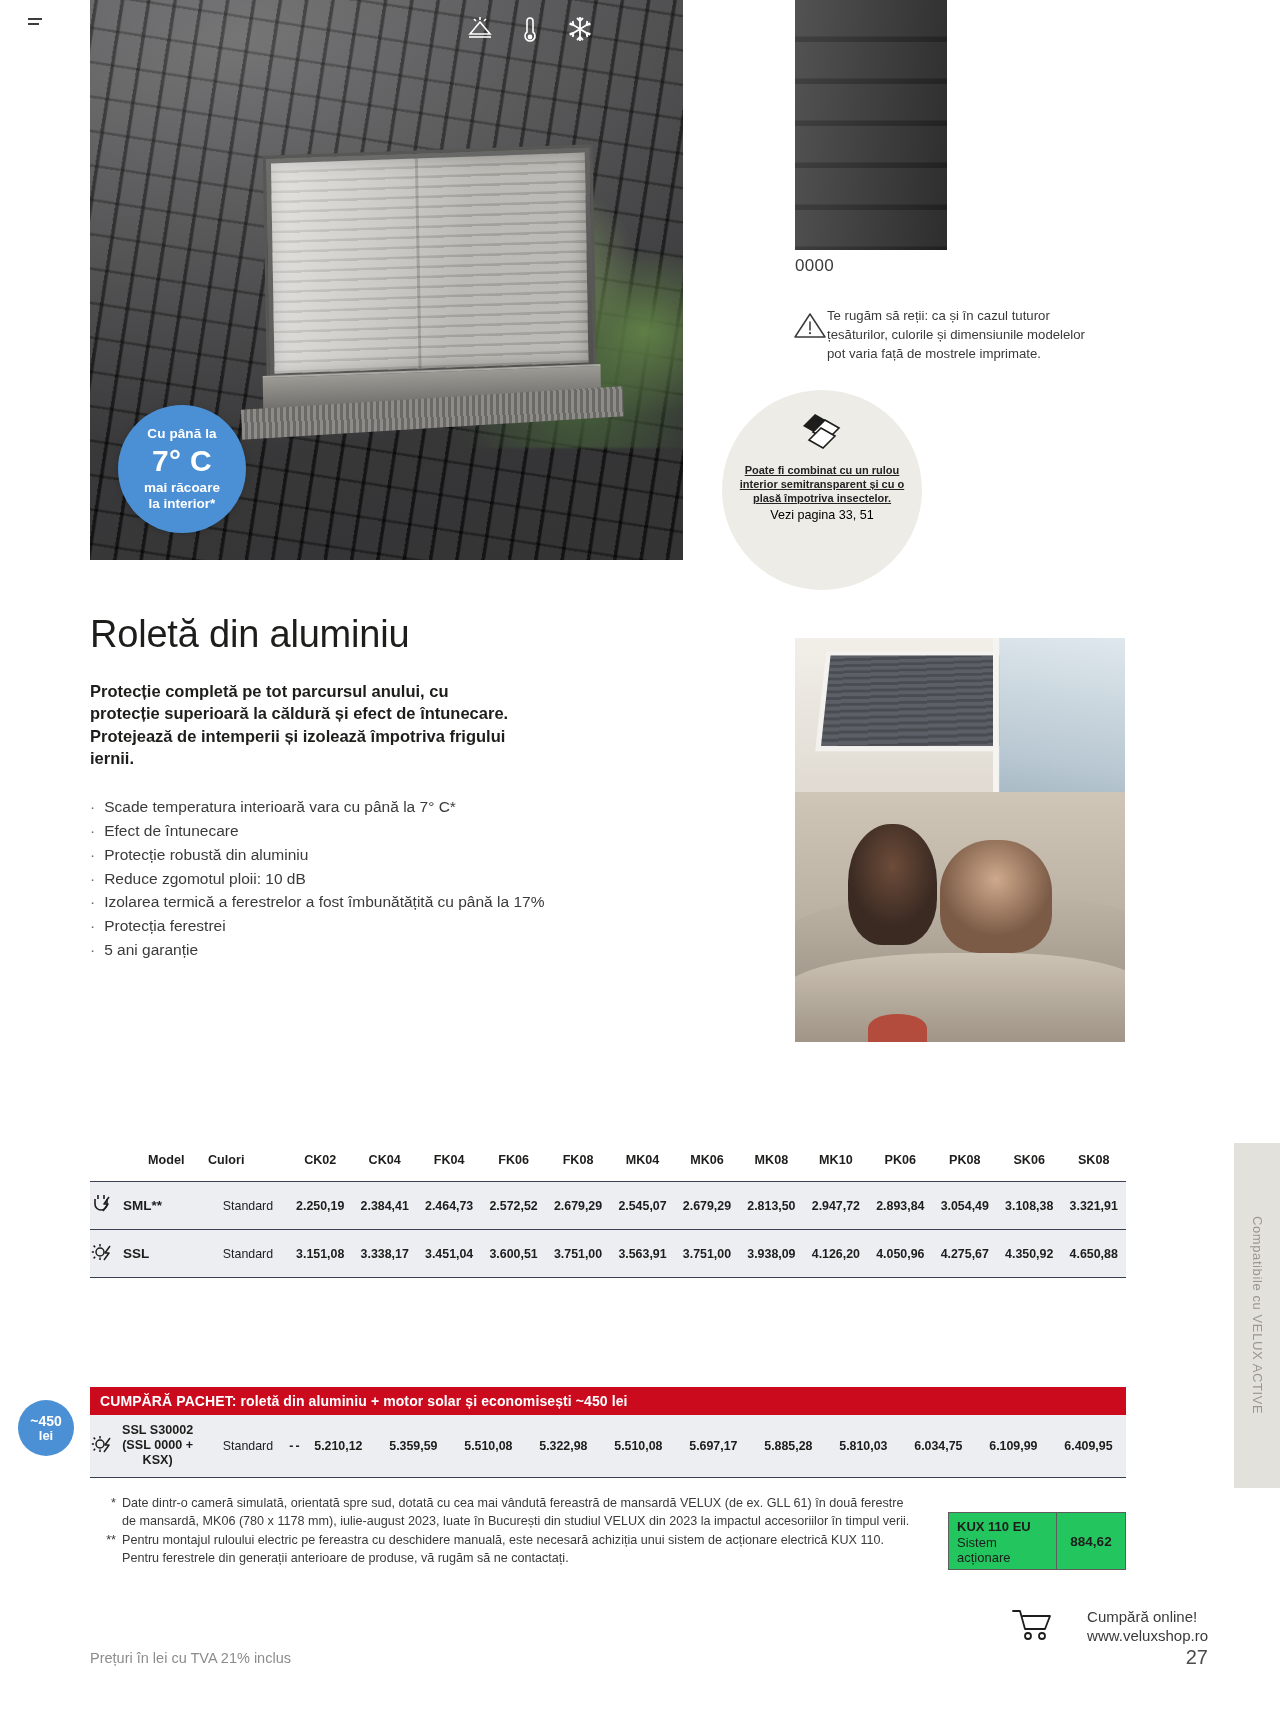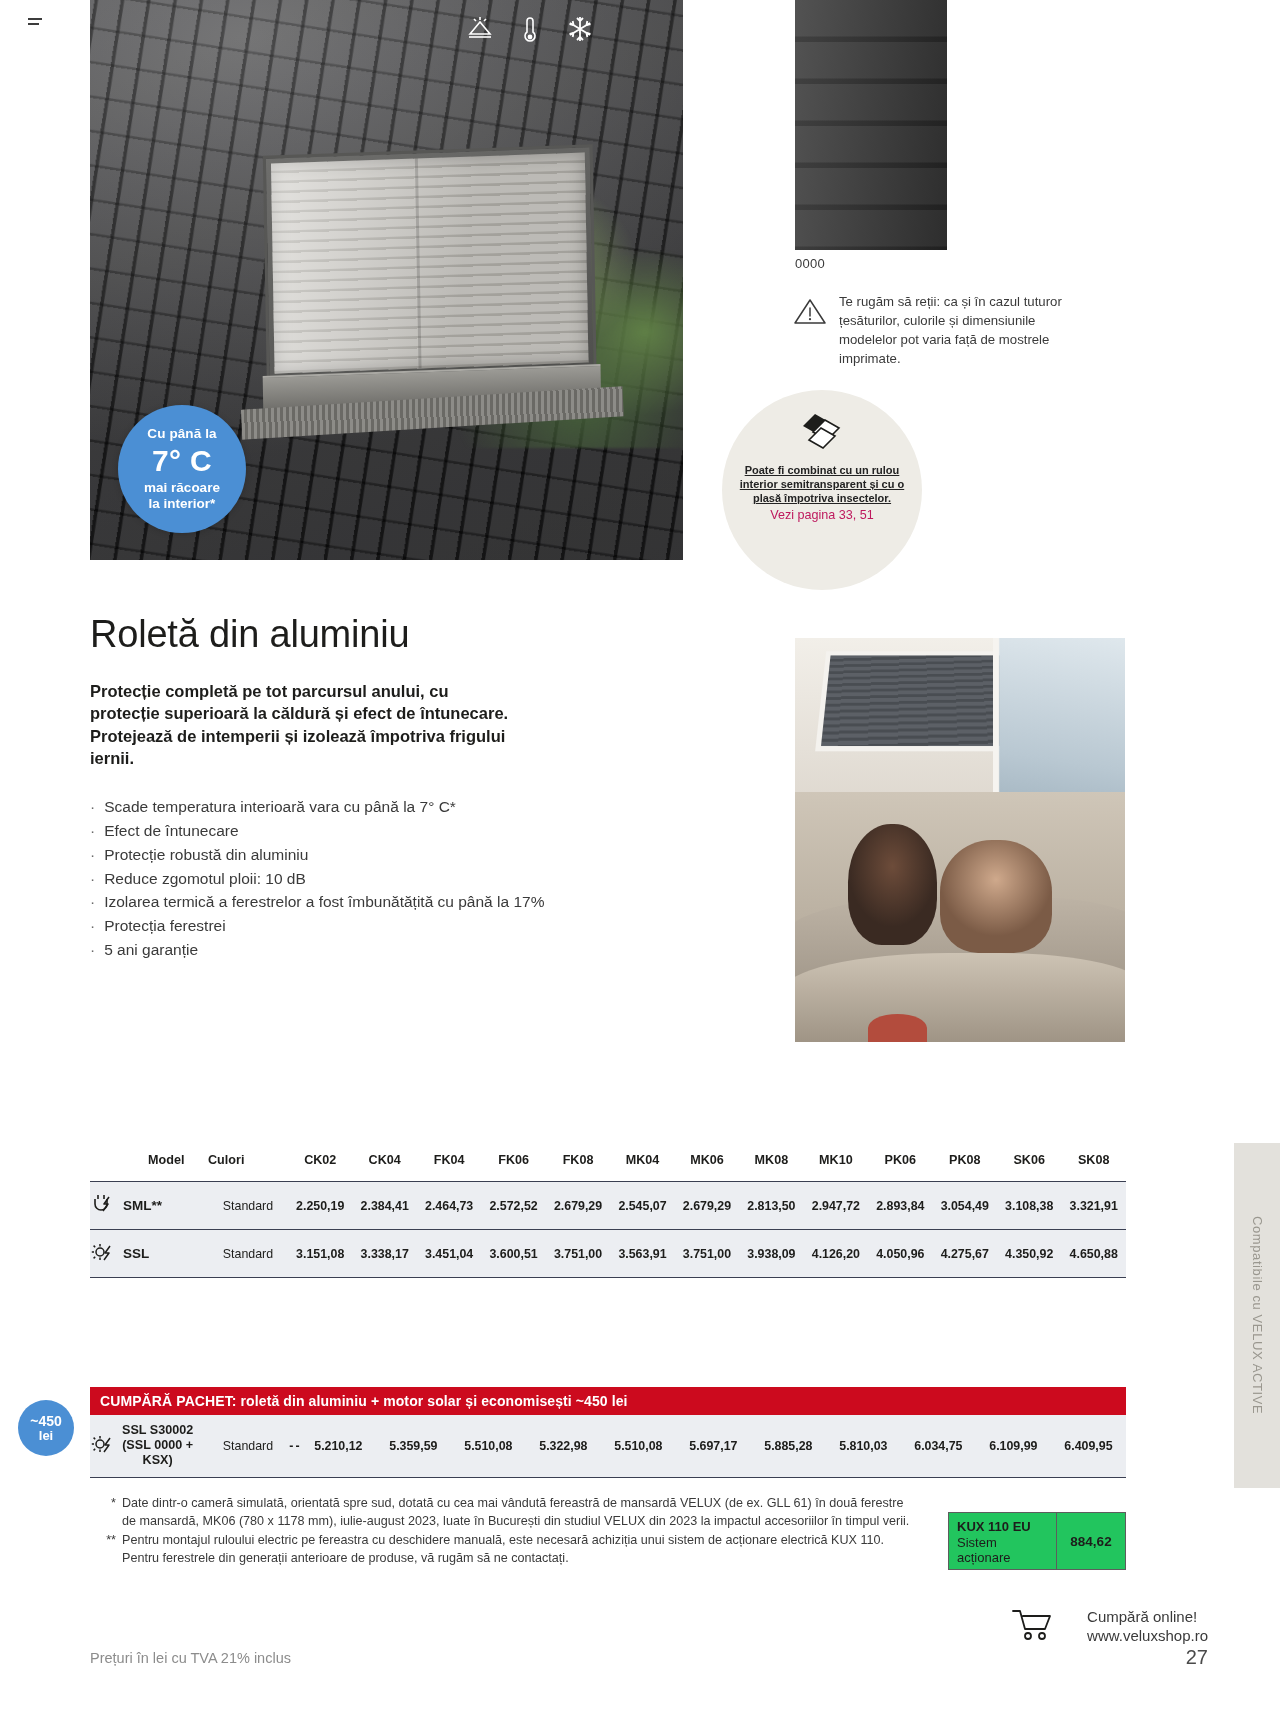--- a/index.html
+++ b/index.html
@@ -135,47 +135,47 @@
       repeating-linear-gradient(180deg,
         #3f3f3f 0px,#3f3f3f 36px,
         #2c2c2c 37px,#2c2c2c 42px);
   }
   .swatch::after{
     content:""; position:absolute; inset:0;
     background:linear-gradient(95deg, rgba(255,255,255,.10), rgba(0,0,0,.28));
   }
   .swatch-label {
     position:absolute; left:795px; top:256px;
-    font-size:13px; color:#3a3a3a; letter-spacing:.3px;
+    font-size:17px; color:#3a3a3a; letter-spacing:.3px;
   }
 
   
   .note {
-    position:absolute; left:793px; top:292px; width:300px;
-    display:flex; gap:12px; align-items:flex-start;
+    position:absolute; left:793px; top:306px; width:300px;
+    display:flex; align-items:flex-start;
   }
   .note-icon { flex:0 0 auto; margin-top:4px; }
   .note-text { font-size:13.2px; line-height:1.45; color:#3a3a3a; }
 
   
   .callout {
     position:absolute; left:722px; top:390px;
     width:200px; height:200px; border-radius:50%;
     background:#eeece6;
     display:flex; flex-direction:column; align-items:center; justify-content:flex-start;
     padding-top:20px; text-align:center;
   }
   .callout-icon { margin-bottom:8px; }
   .callout-text {
     font-size:11px; font-weight:700; line-height:1.25; color:#232323;
     width:175px;
     text-decoration:underline;
   }
   .callout-sub {
-    margin-top:3px; font-size:12.6px; font-weight:400; color:#be185d;
+    margin-top:3px; font-size:12.6px; font-weight:400; color:#000000;
   }
 
   
   .h1 {
     position:absolute; left:90px; top:613px;
     font-size:38px; font-weight:400; color:#1d1d1b; letter-spacing:-.2px;
   }
   .lead {
     position:absolute; left:90px; top:680px; width:430px;
     font-size:16.5px; font-weight:700; line-height:1.36; color:#1d1d1b;

